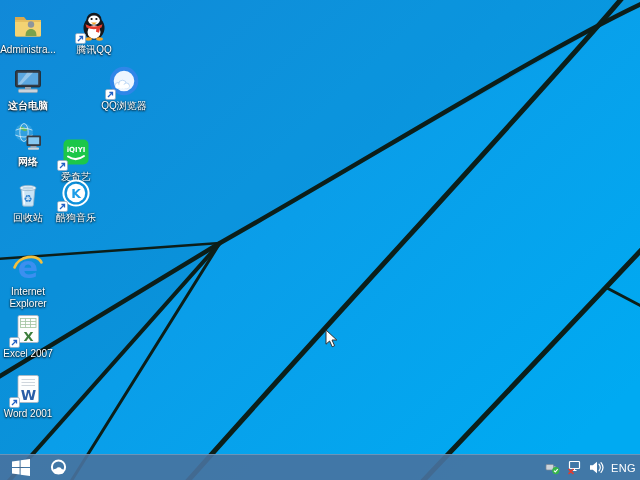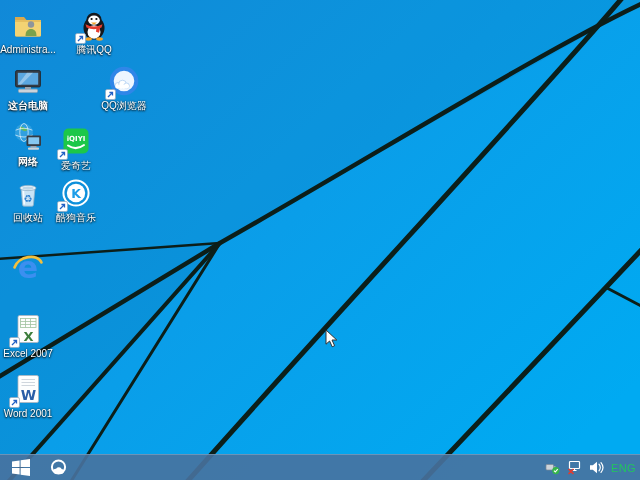--- a/index.html
+++ b/index.html
@@ -9,21 +9,21 @@
   
   .desktop-icon{position:absolute;width:58px;text-align:center;cursor:pointer;}
   .icon-art{position:relative;width:34px;height:34px;margin:0 auto;}
   .icon-art svg.main{width:34px;height:34px;display:block;}
   .shortcut-badge{position:absolute;left:-2px;bottom:-2px;width:11px;height:11px;}
   .icon-label{margin-top:2px;font-size:10px;line-height:11.5px;color:#fff;
               text-shadow:0 1px 2px rgba(0,0,0,.9),0 0 2px rgba(0,0,0,.65);word-wrap:break-word;}
   
   .taskbar{position:absolute;left:0;bottom:0;width:640px;height:26px;box-sizing:border-box;
            background:rgba(72,114,158,0.90);border-top:1px solid rgba(255,255,255,0.22);
-           display:flex;align-items:center;color:#22c55e;}
+           display:flex;align-items:center;color:#ffffff;}
   .start-btn{width:42px;height:25px;border:none;background:transparent;display:flex;
              align-items:center;justify-content:center;padding:0;cursor:pointer;}
   .task-btn{width:32px;height:25px;border:none;background:transparent;display:flex;
             align-items:center;justify-content:center;padding:0;cursor:pointer;}
   .tray{margin-left:auto;display:flex;align-items:center;gap:7px;padding-right:4px;}
   .tray-ic{width:15px;height:15px;display:flex;align-items:center;justify-content:center;cursor:pointer;}
   .lang{font-size:11px;letter-spacing:.4px;cursor:pointer;}
   .clock{font-size:9.5px;line-height:11px;text-align:center;cursor:pointer;white-space:nowrap;}
   .cursor{position:absolute;left:325px;top:329px;width:14px;height:20px;pointer-events:none;}
 </style>
@@ -129,21 +129,21 @@
             <ellipse cx="13" cy="12.5" rx="4.2" ry="9" fill="none" stroke="rgba(255,255,255,0.7)" stroke-width="0.9"></ellipse>
             <path d="M4.6,10.2 q8.4,-3.8 16.8,0 M4.3,15 q8.7,4 17.4,0" stroke="rgba(255,255,255,0.7)" stroke-width="0.9" fill="none"></path>
             <rect x="15.5" y="15.5" width="14.5" height="10.5" rx="1.2" fill="#343b44"></rect>
             <rect x="17.3" y="17.3" width="10.9" height="6.9" fill="#86c8f0"></rect>
             <rect x="19.5" y="26" width="6" height="1.6" fill="#9aa3ad"></rect>
             <rect x="17" y="27.6" width="11" height="2.2" rx="0.8" fill="#ccd3da"></rect>
           </svg>
         </div>
         <div class="icon-label">网络</div>
       </div>
-      <div class="desktop-icon" style="left: 47px; top: 124px;">
+      <div class="desktop-icon" style="left: 47px; top: 135px;">
         <div class="icon-art">
           <svg class="main" viewBox="0 0 34 34">
             <rect x="4.5" y="4.5" width="25" height="25" rx="5" fill="#1cc749"></rect>
             <text x="17" y="16.5" font-size="7" font-weight="bold" fill="#fff" text-anchor="middle" font-family="'DejaVu Sans',sans-serif">iQIYI</text>
             <path d="M9,21.5 q8,5.5 16,-0.5" stroke="#fff" stroke-width="2" fill="none" stroke-linecap="round"></path>
           </svg>
           <svg class="shortcut-badge" viewBox="0 0 11 11">
             <rect x="0.5" y="0.5" width="10" height="10" rx="1.6" fill="#fff" stroke="#8fa6bd" stroke-width="0.7"></rect>
             <path d="M3,8 L7.4,3.6 M4.4,3.5 h3.1 v3.1" stroke="#2160c4" stroke-width="1.3" fill="none"></path>
           </svg>
@@ -176,20 +176,21 @@
         </div>
         <div class="icon-label">酷狗音乐</div>
       </div>
       <div class="desktop-icon" style="left: -1px; top: 250px;">
         <div class="icon-art">
           <svg class="main" viewBox="0 0 34 34">
             <text x="17" y="28" font-size="30" font-weight="bold" fill="#3b8ff0" text-anchor="middle" font-family="'DejaVu Sans',sans-serif">e</text>
             <path d="M3.5,17.5 C7,6 27,3 30.5,12.5" stroke="#f3c03d" stroke-width="2.6" fill="none" stroke-linecap="round"></path>
           </svg>
         </div>
+        <div class="icon-label">Internet Explorer</div>
       </div>
       <div class="desktop-icon" style="left: -1px; top: 312px;">
         <div class="icon-art">
           <svg class="main" viewBox="0 0 34 34">
             <rect x="7" y="3.5" width="20.5" height="27" rx="1.6" fill="#fdfefe" stroke="#aeb6bf" stroke-width="0.8"></rect>
             <rect x="9.5" y="6.5" width="15.5" height="9" fill="none" stroke="#9fc29f" stroke-width="0.8"></rect>
             <path d="M9.5,9.5 h15.5 M9.5,12.5 h15.5 M14.5,6.5 v9 M19.5,6.5 v9" stroke="#9fc29f" stroke-width="0.8"></path>
             <text x="17.5" y="28.5" font-size="13" font-weight="bold" fill="#3c7d3c" text-anchor="middle" font-family="'DejaVu Sans',sans-serif">X</text>
           </svg>
           <svg class="shortcut-badge" viewBox="0 0 11 11">

